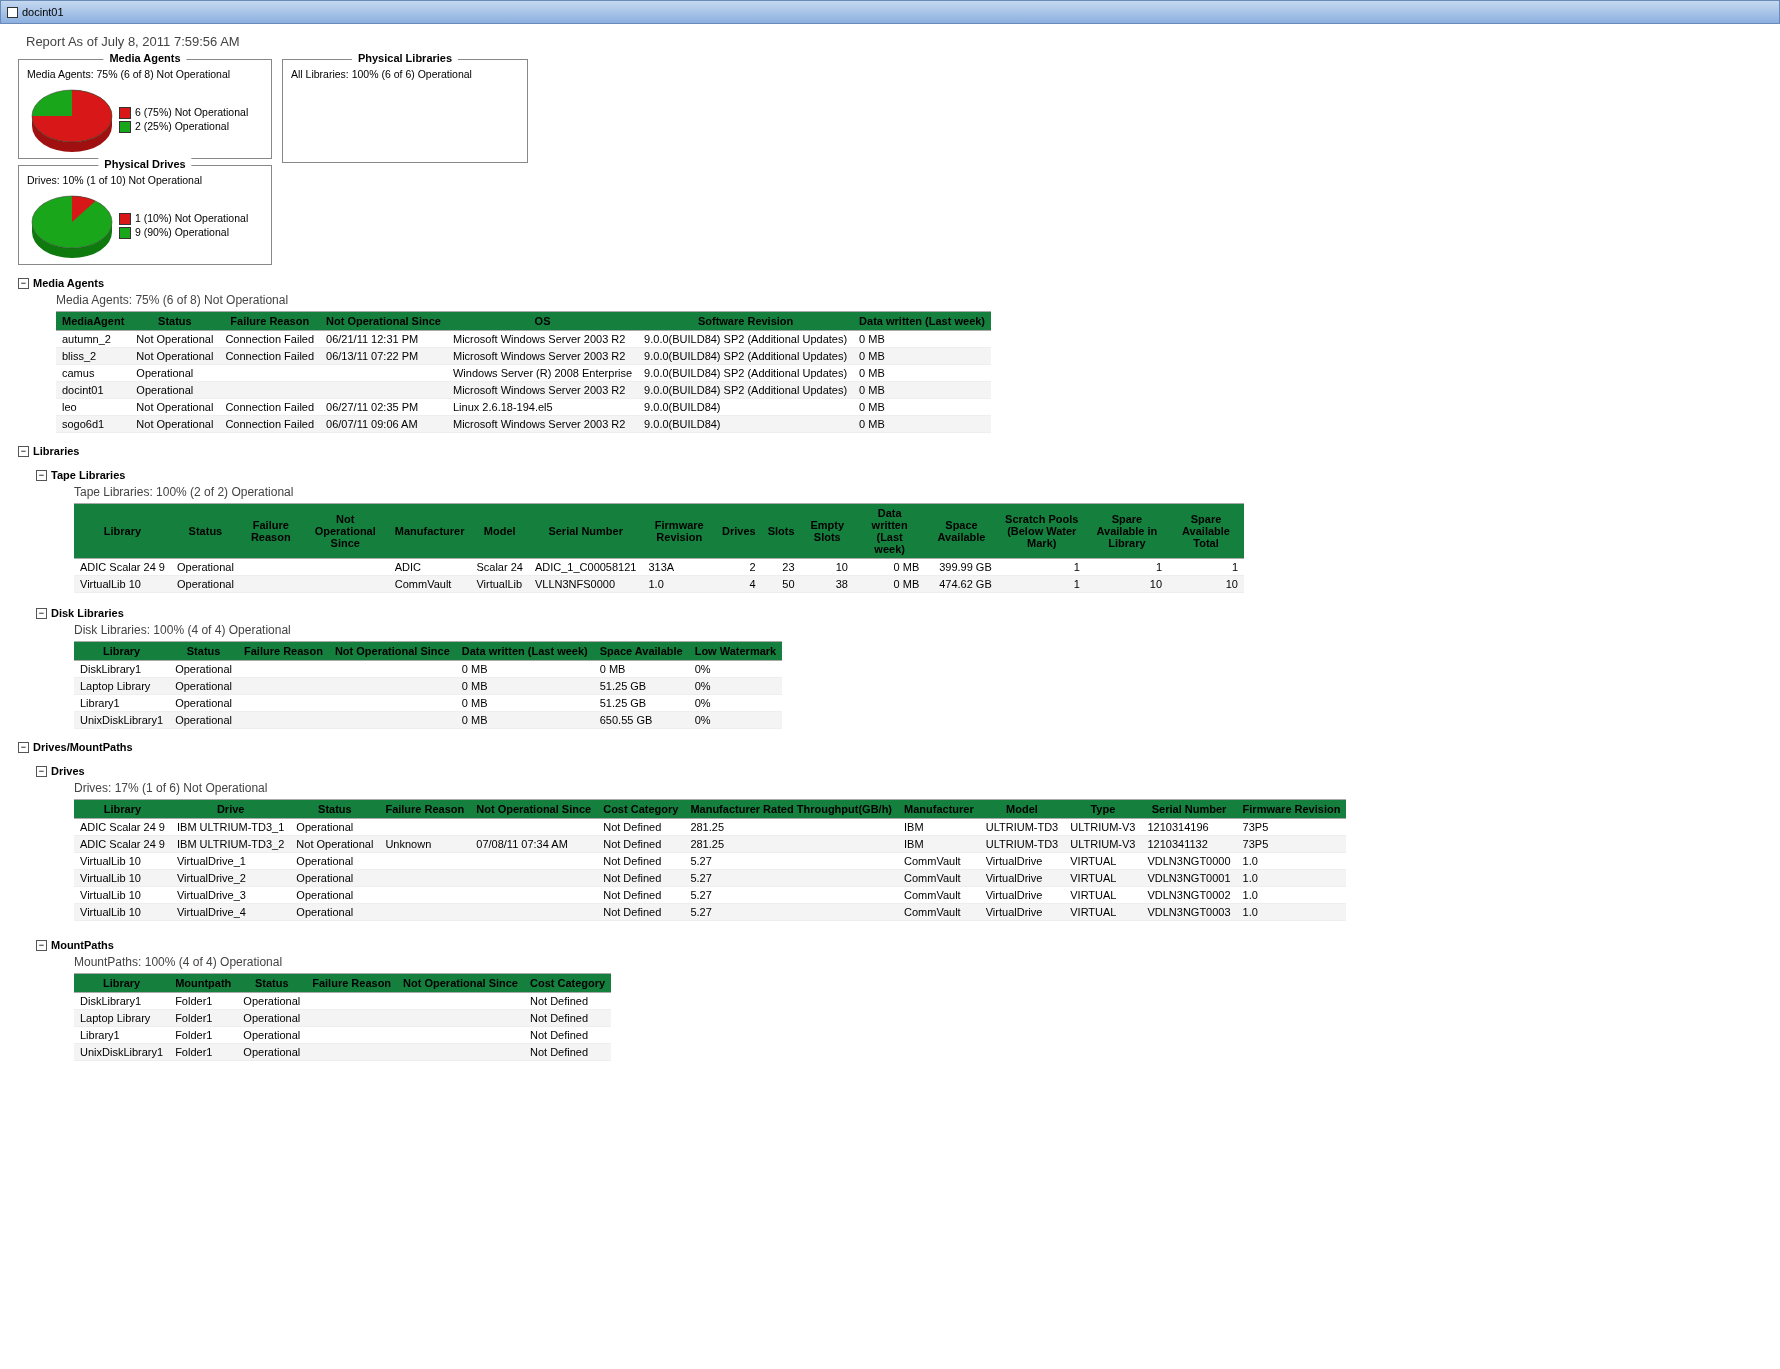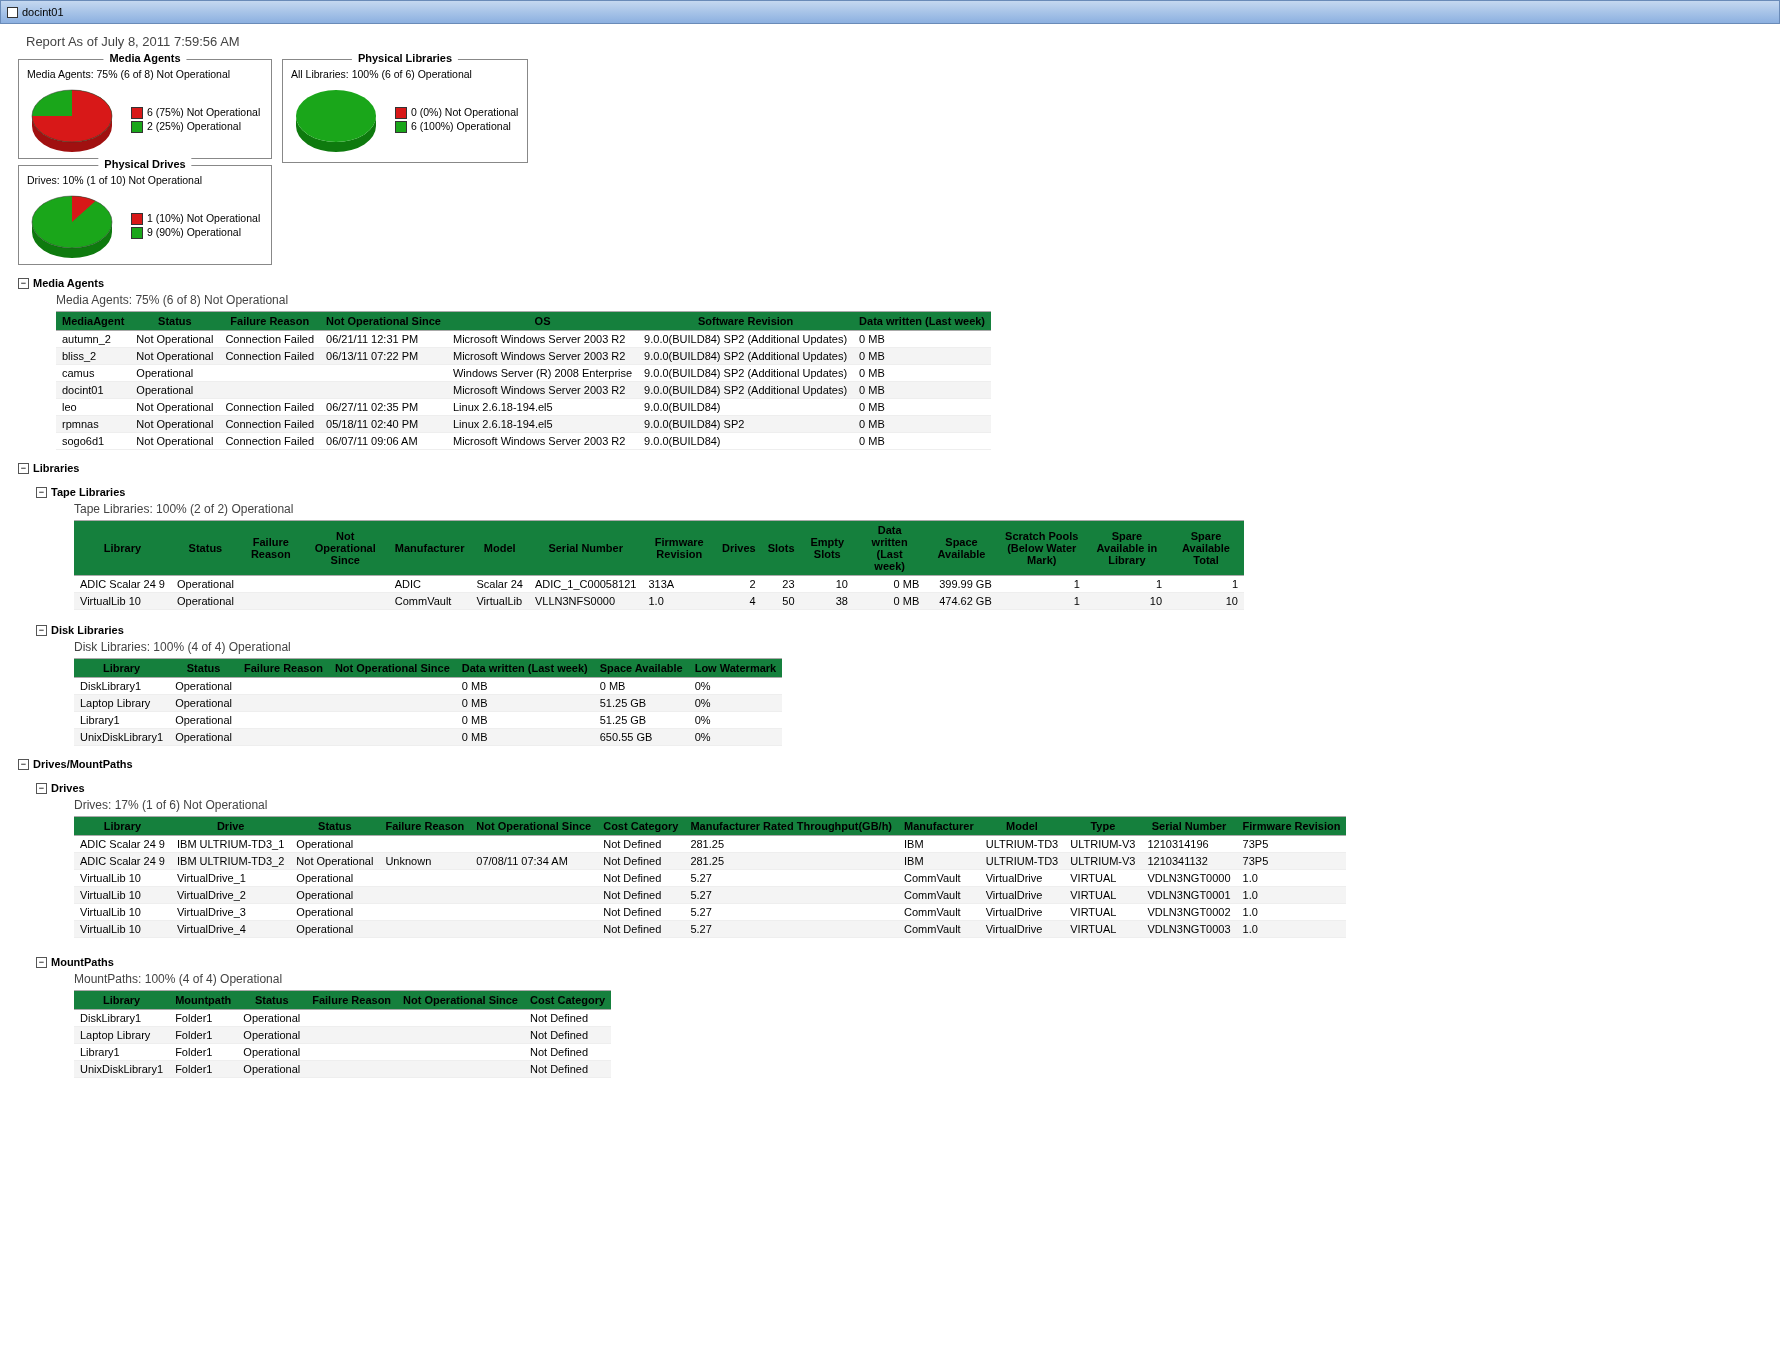--- a/index.html
+++ b/index.html
@@ -58,21 +58,21 @@
     background: #fff;
     padding: 0 6px;
     font-weight: bold;
     font-size: 11px;
     white-space: nowrap;
   }
   .panel .sub {
     font-size: 10.5px;
     margin-bottom: 4px;
   }
-  .pie-row { display:flex; align-items:center; gap:14px;}
+  .pie-row { display:flex; align-items:center; gap:2px;}
   .legend { font-size:10.5px; line-height:14px;}
   .swatch { display:inline-block; width:10px; height:10px; margin-right:4px; vertical-align:middle; border:1px solid #333;}
   .sw-red { background:#d81818;}
   .sw-green { background:#1aa61a;}
 
   .section-header {
     display:flex; align-items:center; gap:4px;
     font-weight:bold; font-size:11px;
     margin:12px 0 4px 0;
   }
@@ -159,30 +159,20 @@
             <div><span class="swatch sw-red"></span><span>1 (10%) Not Operational</span></div>
             <div><span class="swatch sw-green"></span><span>9 (90%) Operational</span></div>
           </div>
         </div>
       </div>
     </div>
 
     <div class="panel panel-wide" style="height:90px;">
       <div class="panel-title">Physical Libraries</div>
       <div class="sub">All Libraries: 100% (6 of 6) Operational</div>
-      <div class="pie-row">
-        <svg width="90" height="70" id="pie-physical-libraries">
-            <path d="M 5 32 A 40 26 0 0 0 85 32 L 85 42 A 40 26 0 0 1 5 42 Z" fill="#0e7a0e"></path>
-            <ellipse cx="45" cy="32" rx="40" ry="26" fill="#1aa61a"></ellipse>
-          </svg>
-        <div class="legend">
-          <div><span class="swatch sw-red"></span><span>0 (0%) Not Operational</span></div>
-          <div><span class="swatch sw-green"></span><span>6 (100%) Operational</span></div>
-        </div>
-      </div>
     </div>
   </div>
 
   <div class="section-header">
     <span class="toggle-icon">−</span>
     <span>Media Agents</span>
   </div>
   <div class="section-sub">Media Agents: 75% (6 of 8) Not Operational</div>
   <table class="data" id="tbl-media-agents">
       <thead>
@@ -233,29 +223,20 @@
           <td>9.0.0(BUILD84) SP2 (Additional Updates)</td>
           <td>0 MB</td>
         </tr>
         <tr>
           <td>leo</td>
           <td>Not Operational</td>
           <td>Connection Failed</td>
           <td>06/27/11 02:35 PM</td>
           <td>Linux 2.6.18-194.el5</td>
           <td>9.0.0(BUILD84)</td>
-          <td>0 MB</td>
-        </tr>
-        <tr>
-          <td>rpmnas</td>
-          <td>Not Operational</td>
-          <td>Connection Failed</td>
-          <td>05/18/11 02:40 PM</td>
-          <td>Linux 2.6.18-194.el5</td>
-          <td>9.0.0(BUILD84) SP2</td>
           <td>0 MB</td>
         </tr>
         <tr>
           <td>sogo6d1</td>
           <td>Not Operational</td>
           <td>Connection Failed</td>
           <td>06/07/11 09:06 AM</td>
           <td>Microsoft Windows Server 2003 R2</td>
           <td>9.0.0(BUILD84)</td>
           <td>0 MB</td>

